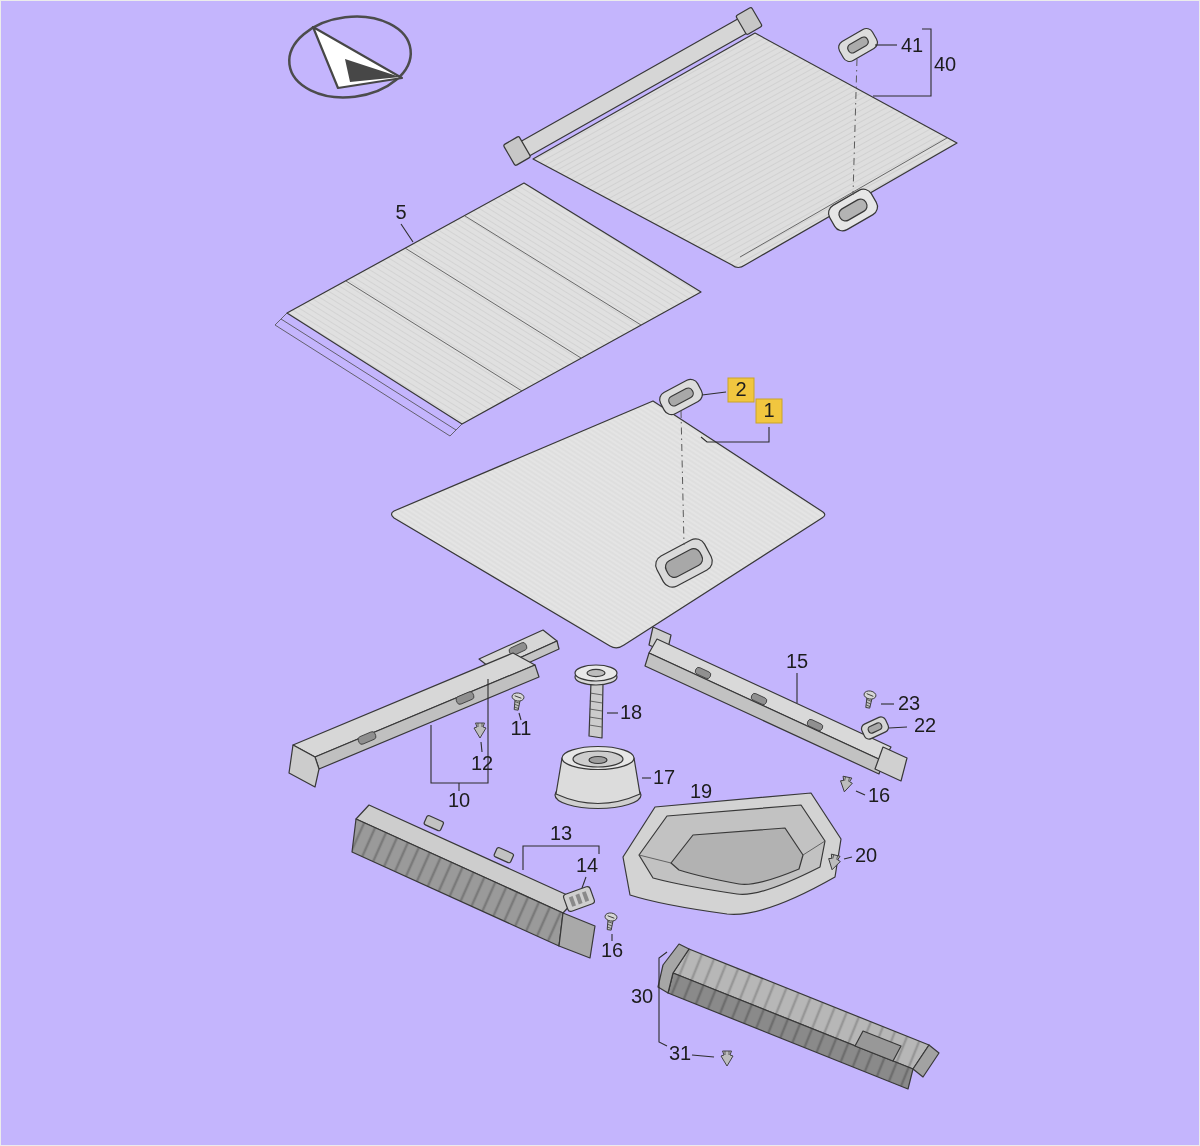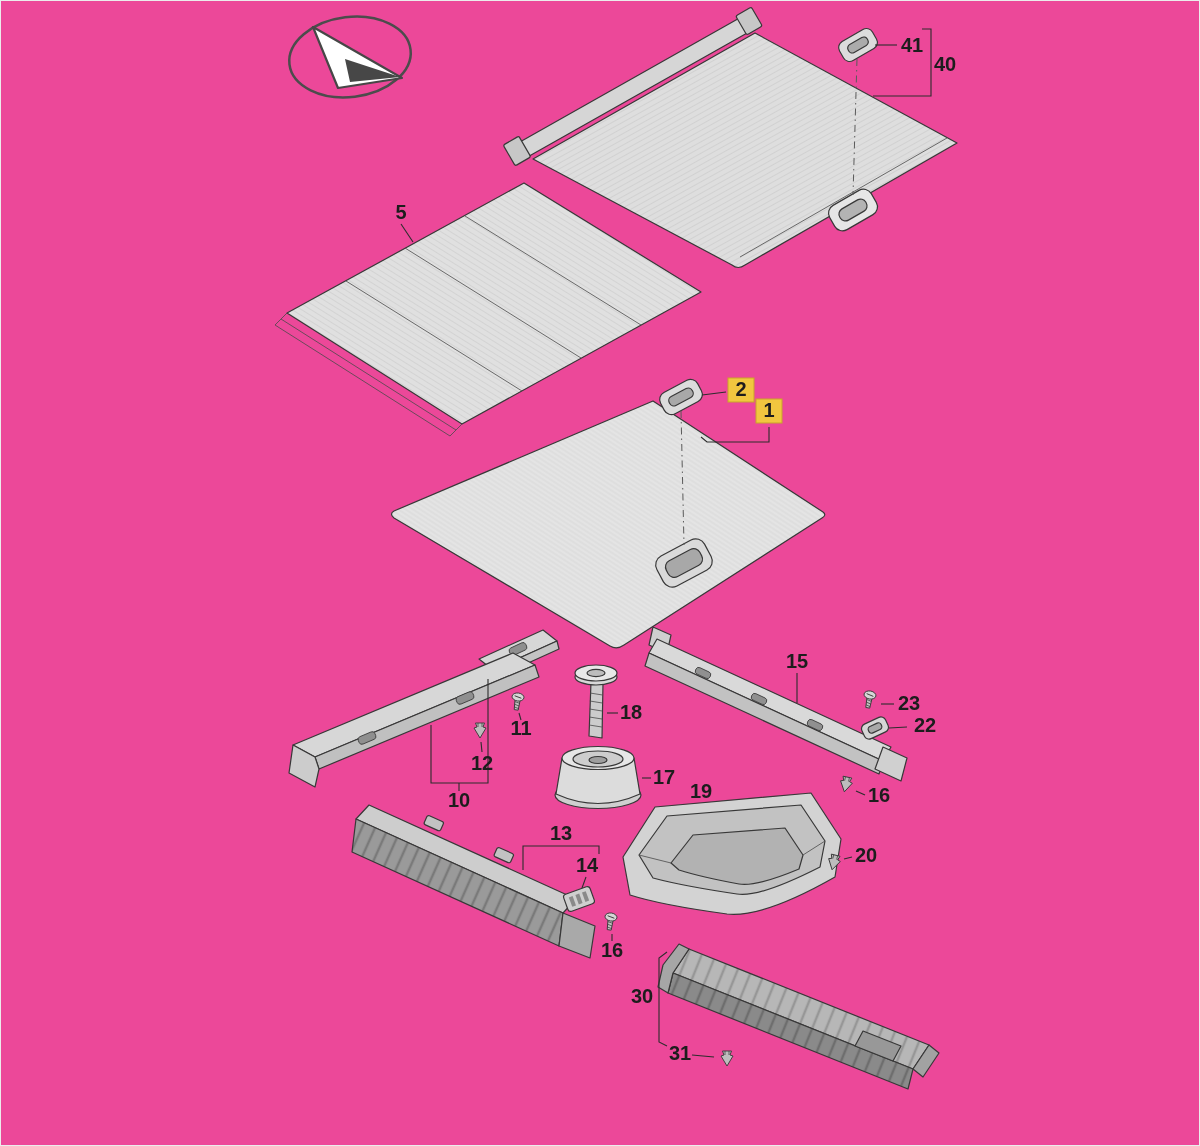--- a/index.html
+++ b/index.html
@@ -1,16 +1,16 @@
 <!DOCTYPE html>
 <html><head>
 <meta charset="utf-8">
 <style>
   html,body{margin:0;padding:0;background:#ffffff;}
-  #page{position:relative;width:1200px;height:1146px;background:#ec4899;border:1px solid #ececec;box-sizing:border-box;overflow:hidden;font-family:"Liberation Sans",sans-serif;font-weight:bold;}
+  #page{position:relative;width:1200px;height:1146px;background:#c4b5fd;border:1px solid #ececec;box-sizing:border-box;overflow:hidden;font-family:"Liberation Sans",sans-serif;}
   svg{display:block;}
   .part{stroke:#383838;stroke-width:1.2;stroke-linejoin:round;stroke-linecap:round;}
   .thin{stroke:#4a4a4a;stroke-width:0.8;fill:none;}
   .lead{stroke:#2d2d2d;stroke-width:1.1;fill:none;}
   .dash{stroke:#5a5a5a;stroke-width:1;fill:none;stroke-dasharray:7 4 1.5 4;}
   text.callout{font-size:20px;fill:#1d1d1d;text-anchor:middle;font-family:"Liberation Sans",sans-serif;}
 </style>
 </head>
 <body>
 

